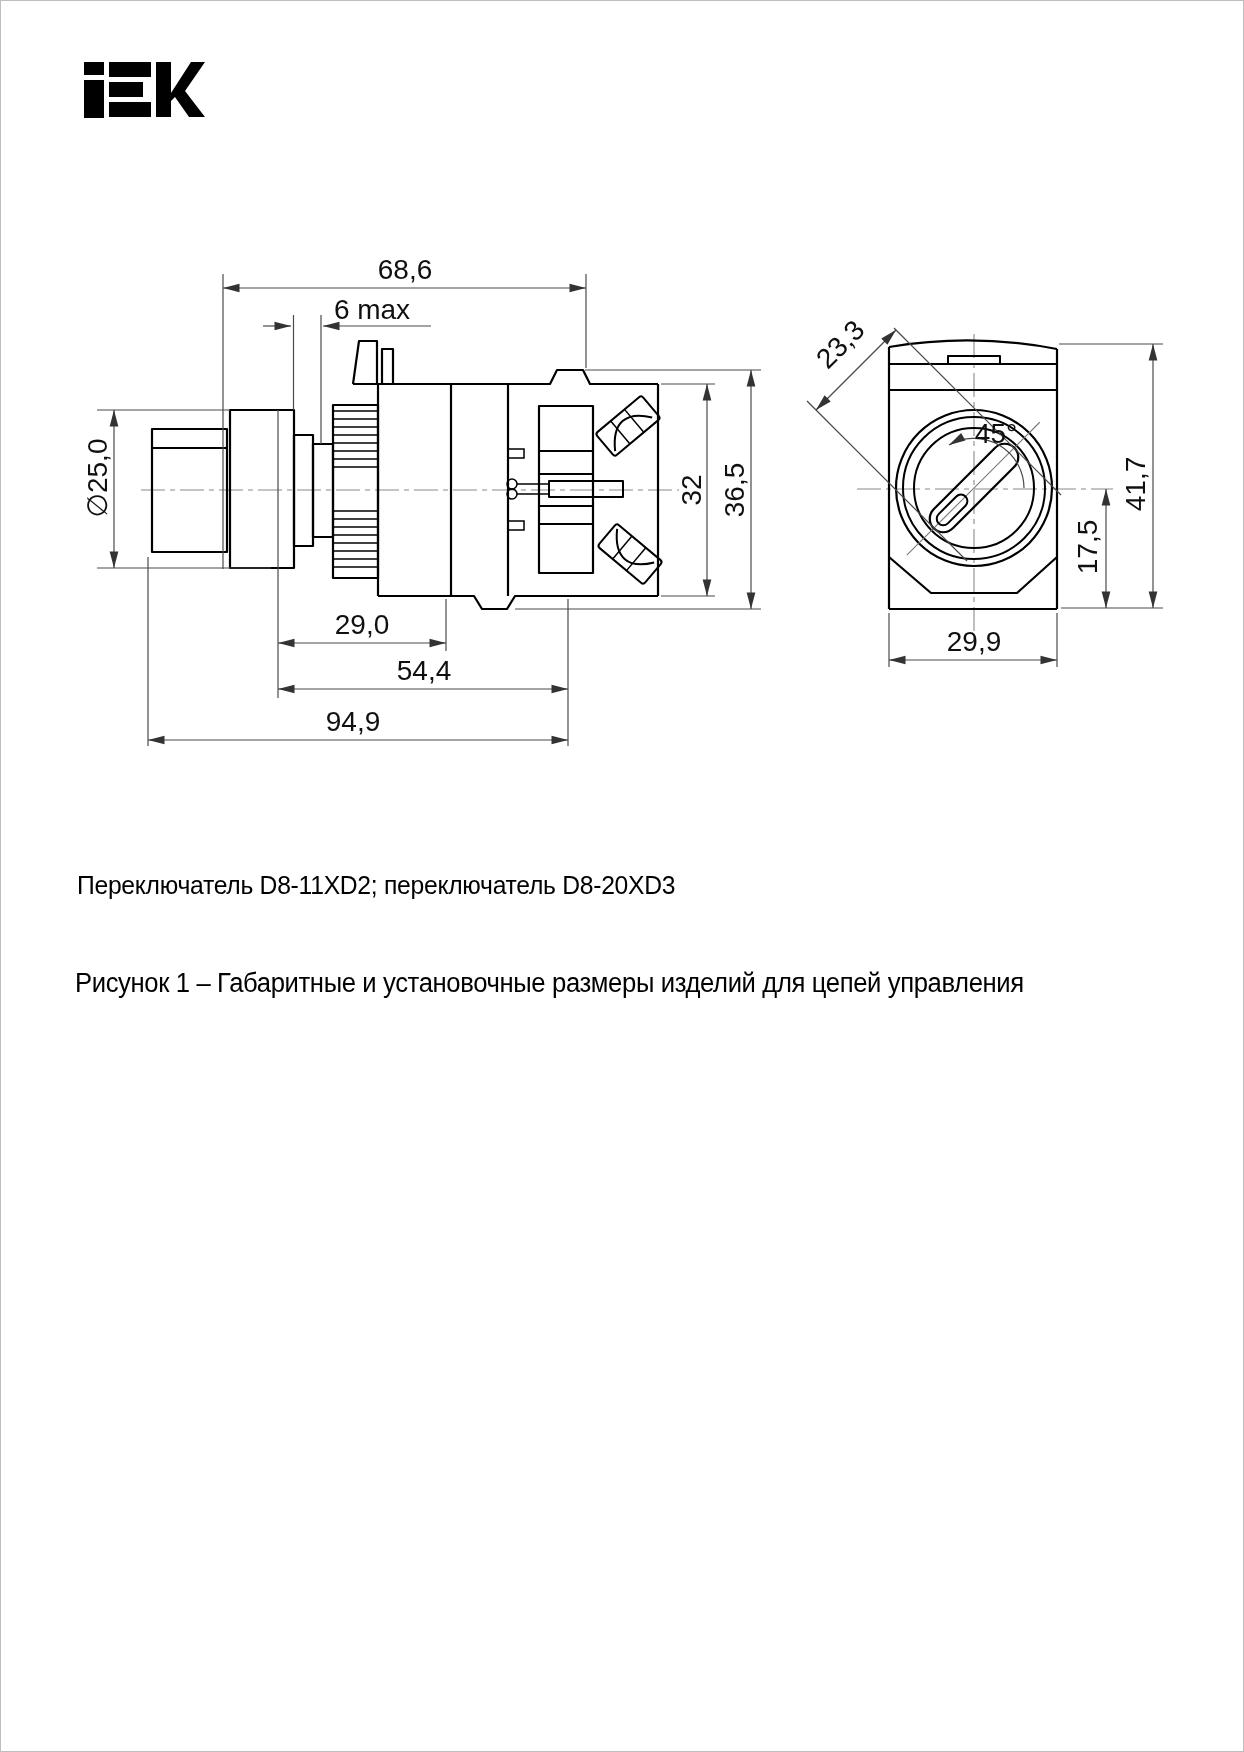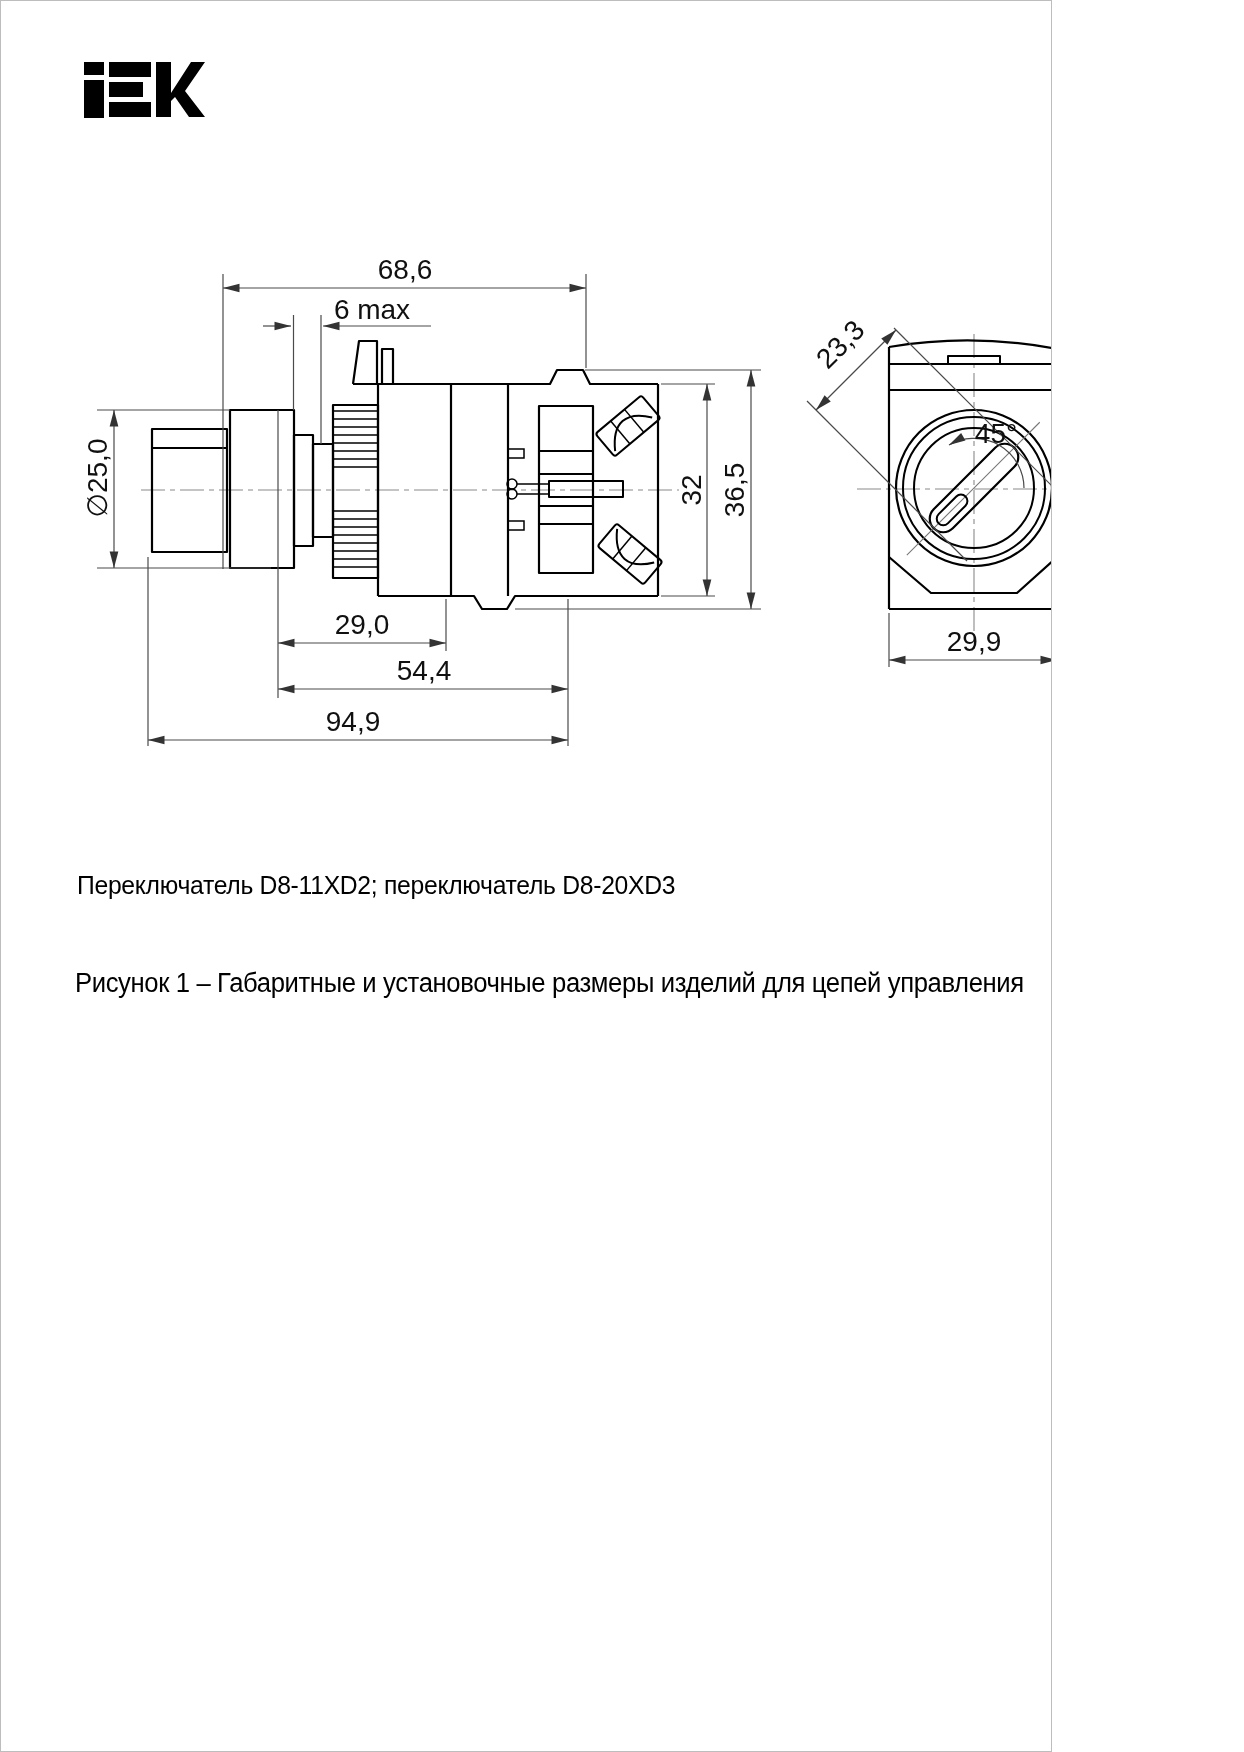--- a/index.html
+++ b/index.html
@@ -1,17 +1,17 @@
 <!DOCTYPE html>
 <html><head>
 <meta charset="utf-8">
 <style>
   html,body{margin:0;padding:0;background:#ffffff;}
   .page{
-    position:relative;width:1052px;height:1752px;background:#ffffff;
+    position:relative;width:1244px;height:1752px;background:#ffffff;
     box-sizing:border-box;border:1px solid #bdbdbd;
     font-family:"Liberation Sans",sans-serif;overflow:hidden;
   }
   .page svg{position:absolute;left:0;top:0;}
   .obj{stroke:#000;stroke-width:2.2;fill:none;stroke-linejoin:round;}
   .obj2{stroke:#000;stroke-width:2;fill:none;stroke-linejoin:round;}
   .rib{stroke:#000;stroke-width:1.5;fill:none;}
   .dim{stroke:#4a4a4a;stroke-width:1.2;fill:none;}
   .cl{stroke:#8a8a8a;stroke-width:1.1;stroke-dasharray:24 5 5 5;fill:none;}
   .axis{stroke:#777;stroke-width:1.1;fill:none;}

